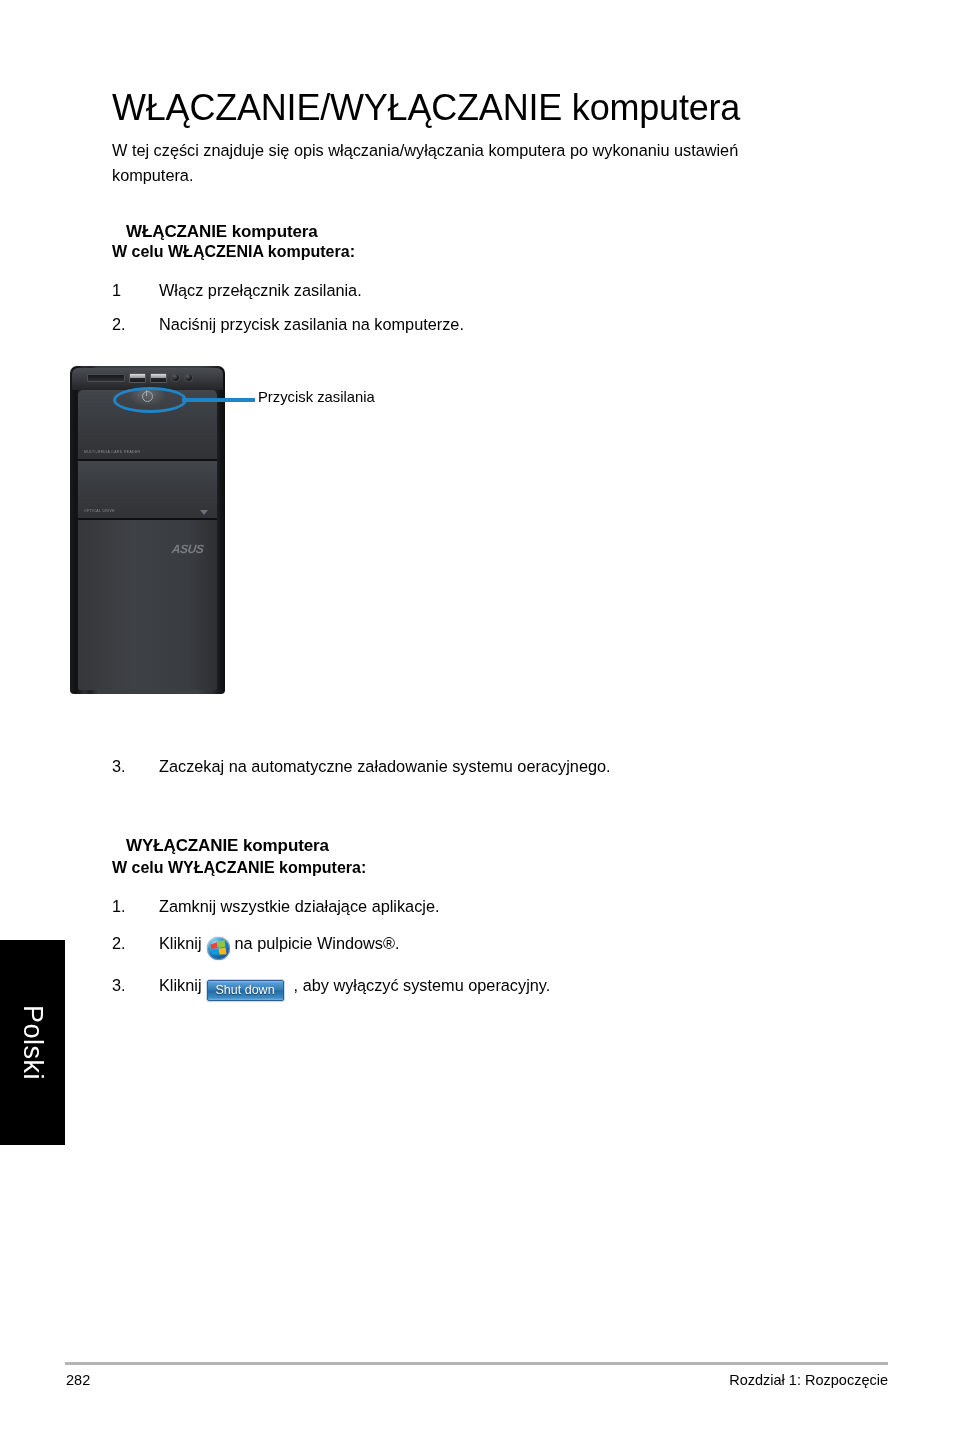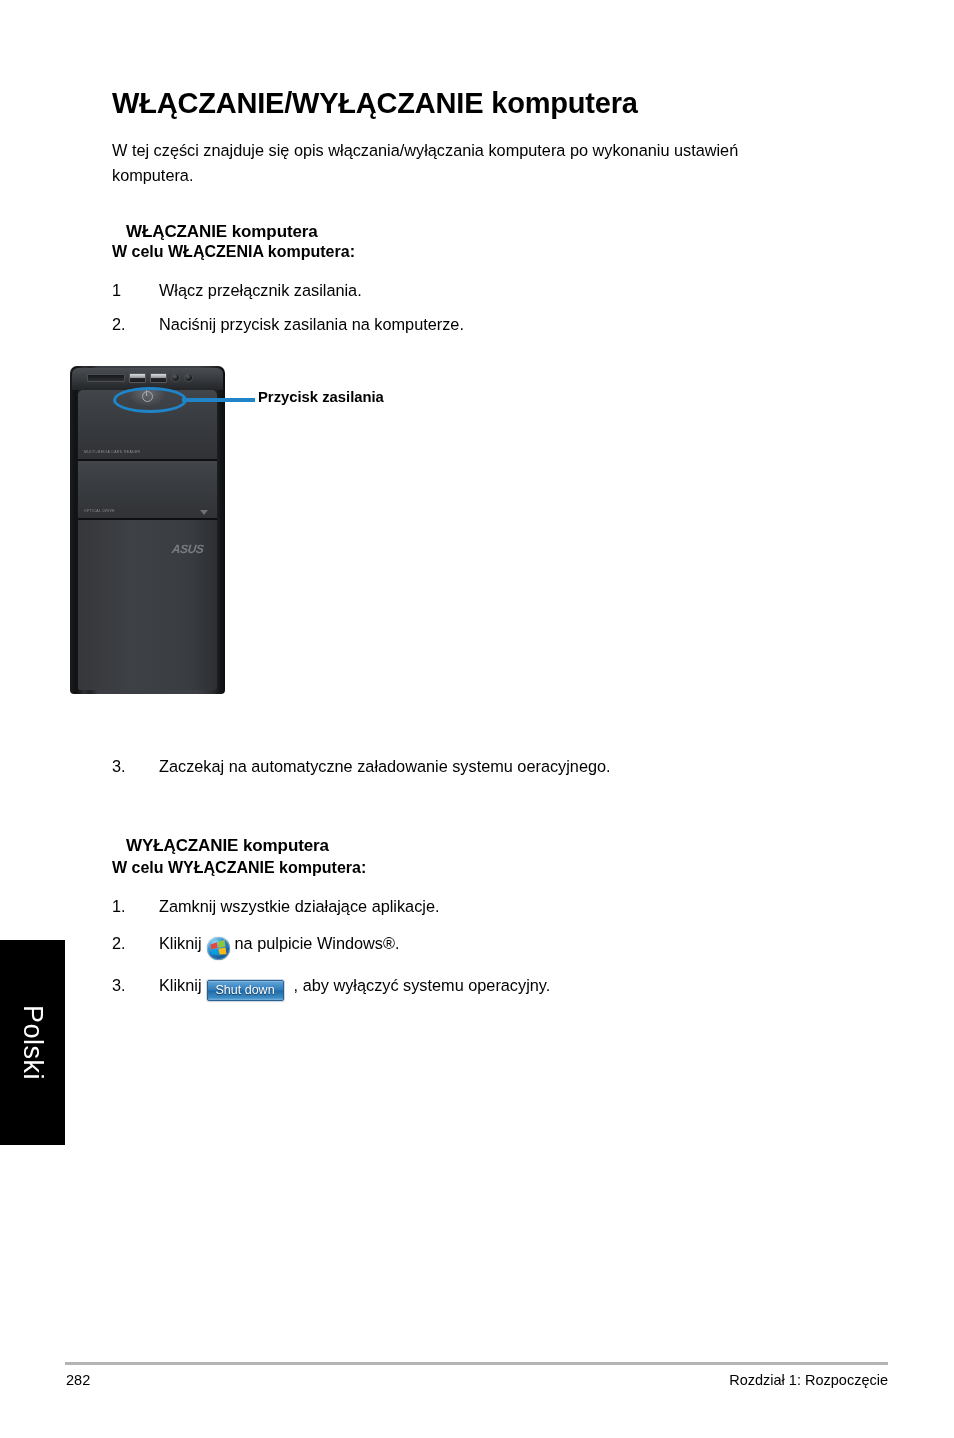--- a/index.html
+++ b/index.html
@@ -43,22 +43,22 @@
 
   
   .content {
     position: absolute;
     left: 112px;
     top: 0;
     width: 700px;
   }
 
   h1.page-title {
-    font-size: 29px;
-    font-weight: bold;
+    font-size: 36px;
+    font-weight: normal;
     margin: 0;
     padding: 0;
     position: absolute;
     top: 87px;
     left: 0;
     letter-spacing: -0.2px;
     white-space: nowrap;
   }
 
   p.intro {
@@ -322,21 +322,21 @@
     top: 32px;
     width: 73px;
     height: 3.5px;
     background: #1f85c8;
   }
   .callout-label {
     position: absolute;
     left: 188px;
     top: 23px;
     font-size: 14.8px;
-    font-weight: bold;
+    font-weight: normal;
     white-space: nowrap;
   }
 
   
   .footer-rule {
     position: absolute;
     left: 65px;
     top: 1362px;
     width: 823px;
     height: 3px;

